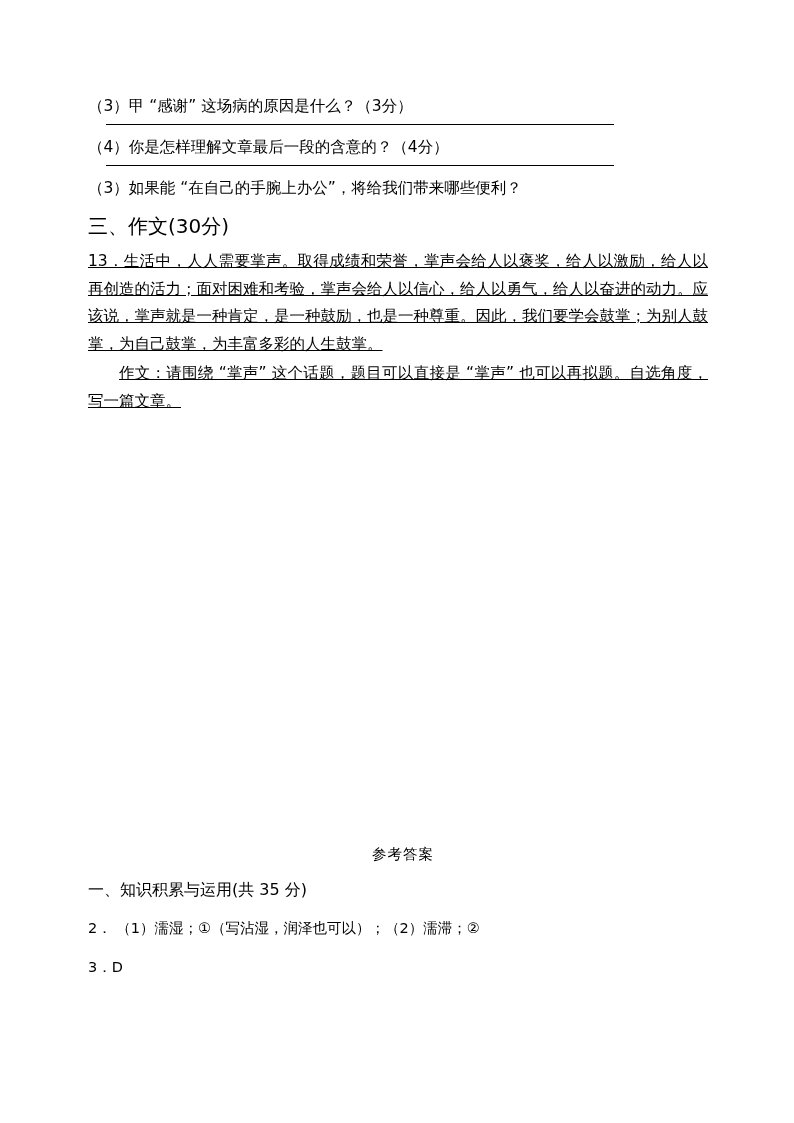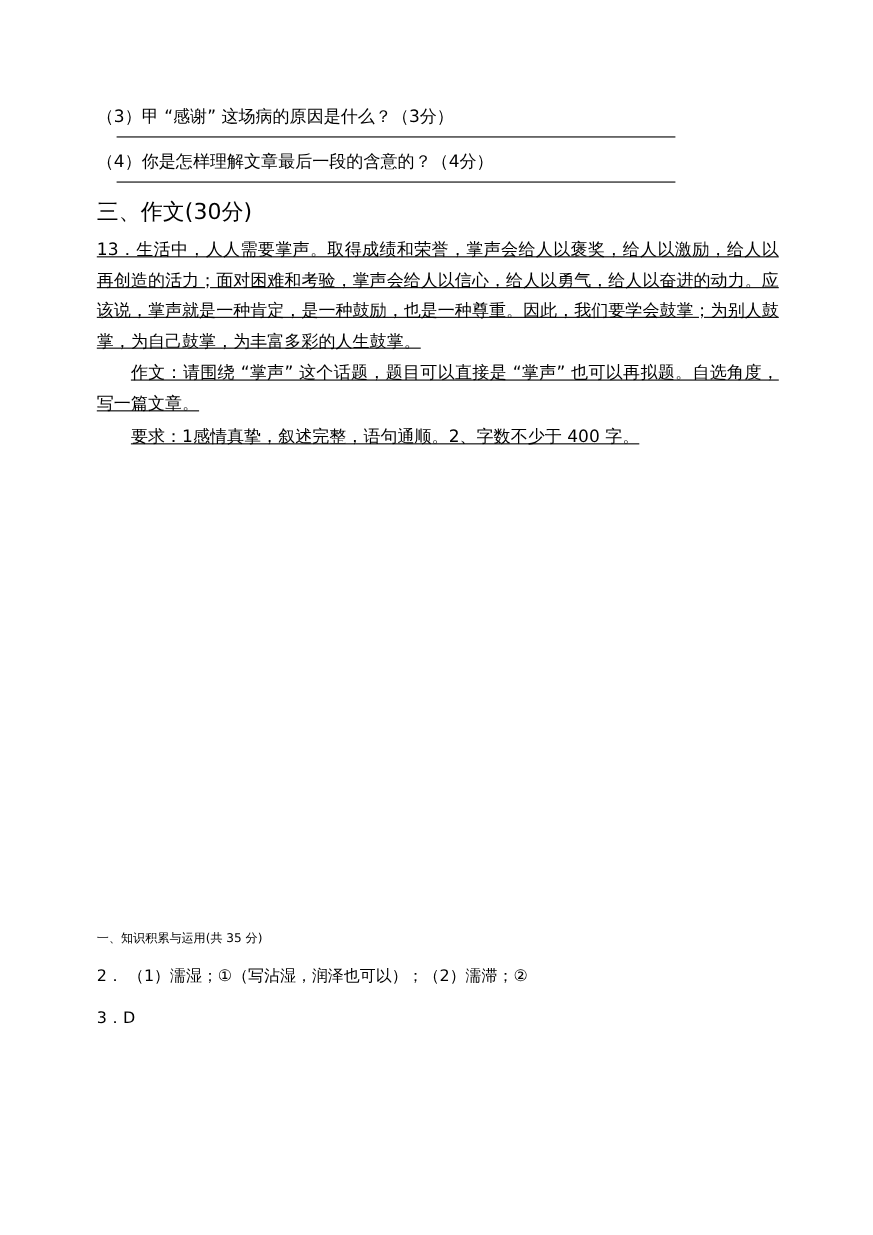--- a/index.html
+++ b/index.html
@@ -65,21 +65,21 @@
   }
   .ans-title {
     text-align: center;
     font-size: 14.5px;
     font-family: "DejaVu Sans", "Liberation Sans", sans-serif;
     margin: 0 0 14px 0;
     letter-spacing: 1px;
     padding-left: 10px;
   }
   .ans-head {
-    font-size: 11px;
+    font-size: 16px;
     font-family: "DejaVu Sans", "Liberation Sans", sans-serif;
     margin: 0 0 16px 0;
     line-height: 1.5;
   }
   .ans-item {
     font-size: 14.5px;
     font-family: "DejaVu Sans", "Liberation Sans", sans-serif;
     margin: 0 0 17px 0;
     line-height: 1.5;
   }
@@ -90,28 +90,29 @@
 <div class="page">
 
   <div class="content">
 
     <p class="q-line">（3）甲 “感谢” 这场病的原因是什么？（3分）</p>
     <div class="blank-rule"></div>
 
     <p class="q-line">（4）你是怎样理解文章最后一段的含意的？（4分）</p>
     <div class="blank-rule"></div>
 
+    <p class="q-line">（3）如果能 “在自己的手腕上办公”，将给我们带来哪些便利？</p>
 
     <p class="section-head">三、作文(30分)</p>
 
     <p class="para">13．生活中，人人需要掌声。取得成绩和荣誉，掌声会给人以褒奖，给人以激励，给人以再创造的活力；面对困难和考验，掌声会给人以信心，给人以勇气，给人以奋进的动力。应该说，掌声就是一种肯定，是一种鼓励，也是一种尊重。因此，我们要学会鼓掌；为别人鼓掌，为自己鼓掌，为丰富多彩的人生鼓掌。</p>
     <p class="para ind2">作文：请围绕 “掌声” 这个话题，题目可以直接是 “掌声” 也可以再拟题。自选角度，写一篇文章。</p>
-    <p class="para ind2">要求：1感情真挚，叙述完整，语句通顺。2、字数不少于 400 字。</p>
 
   </div>
 
   <div class="answers">
+    <p class="ans-title">参考答案</p>
     <p class="ans-head">一、知识积累与运用(共 35 分)</p>
     <p class="ans-item">2． （1）濡湿；①（写沾湿，润泽也可以）；（2）濡滞；②</p>
     <p class="ans-item">3．D</p>
   </div>
 
 </div>
 
 </body></html>

